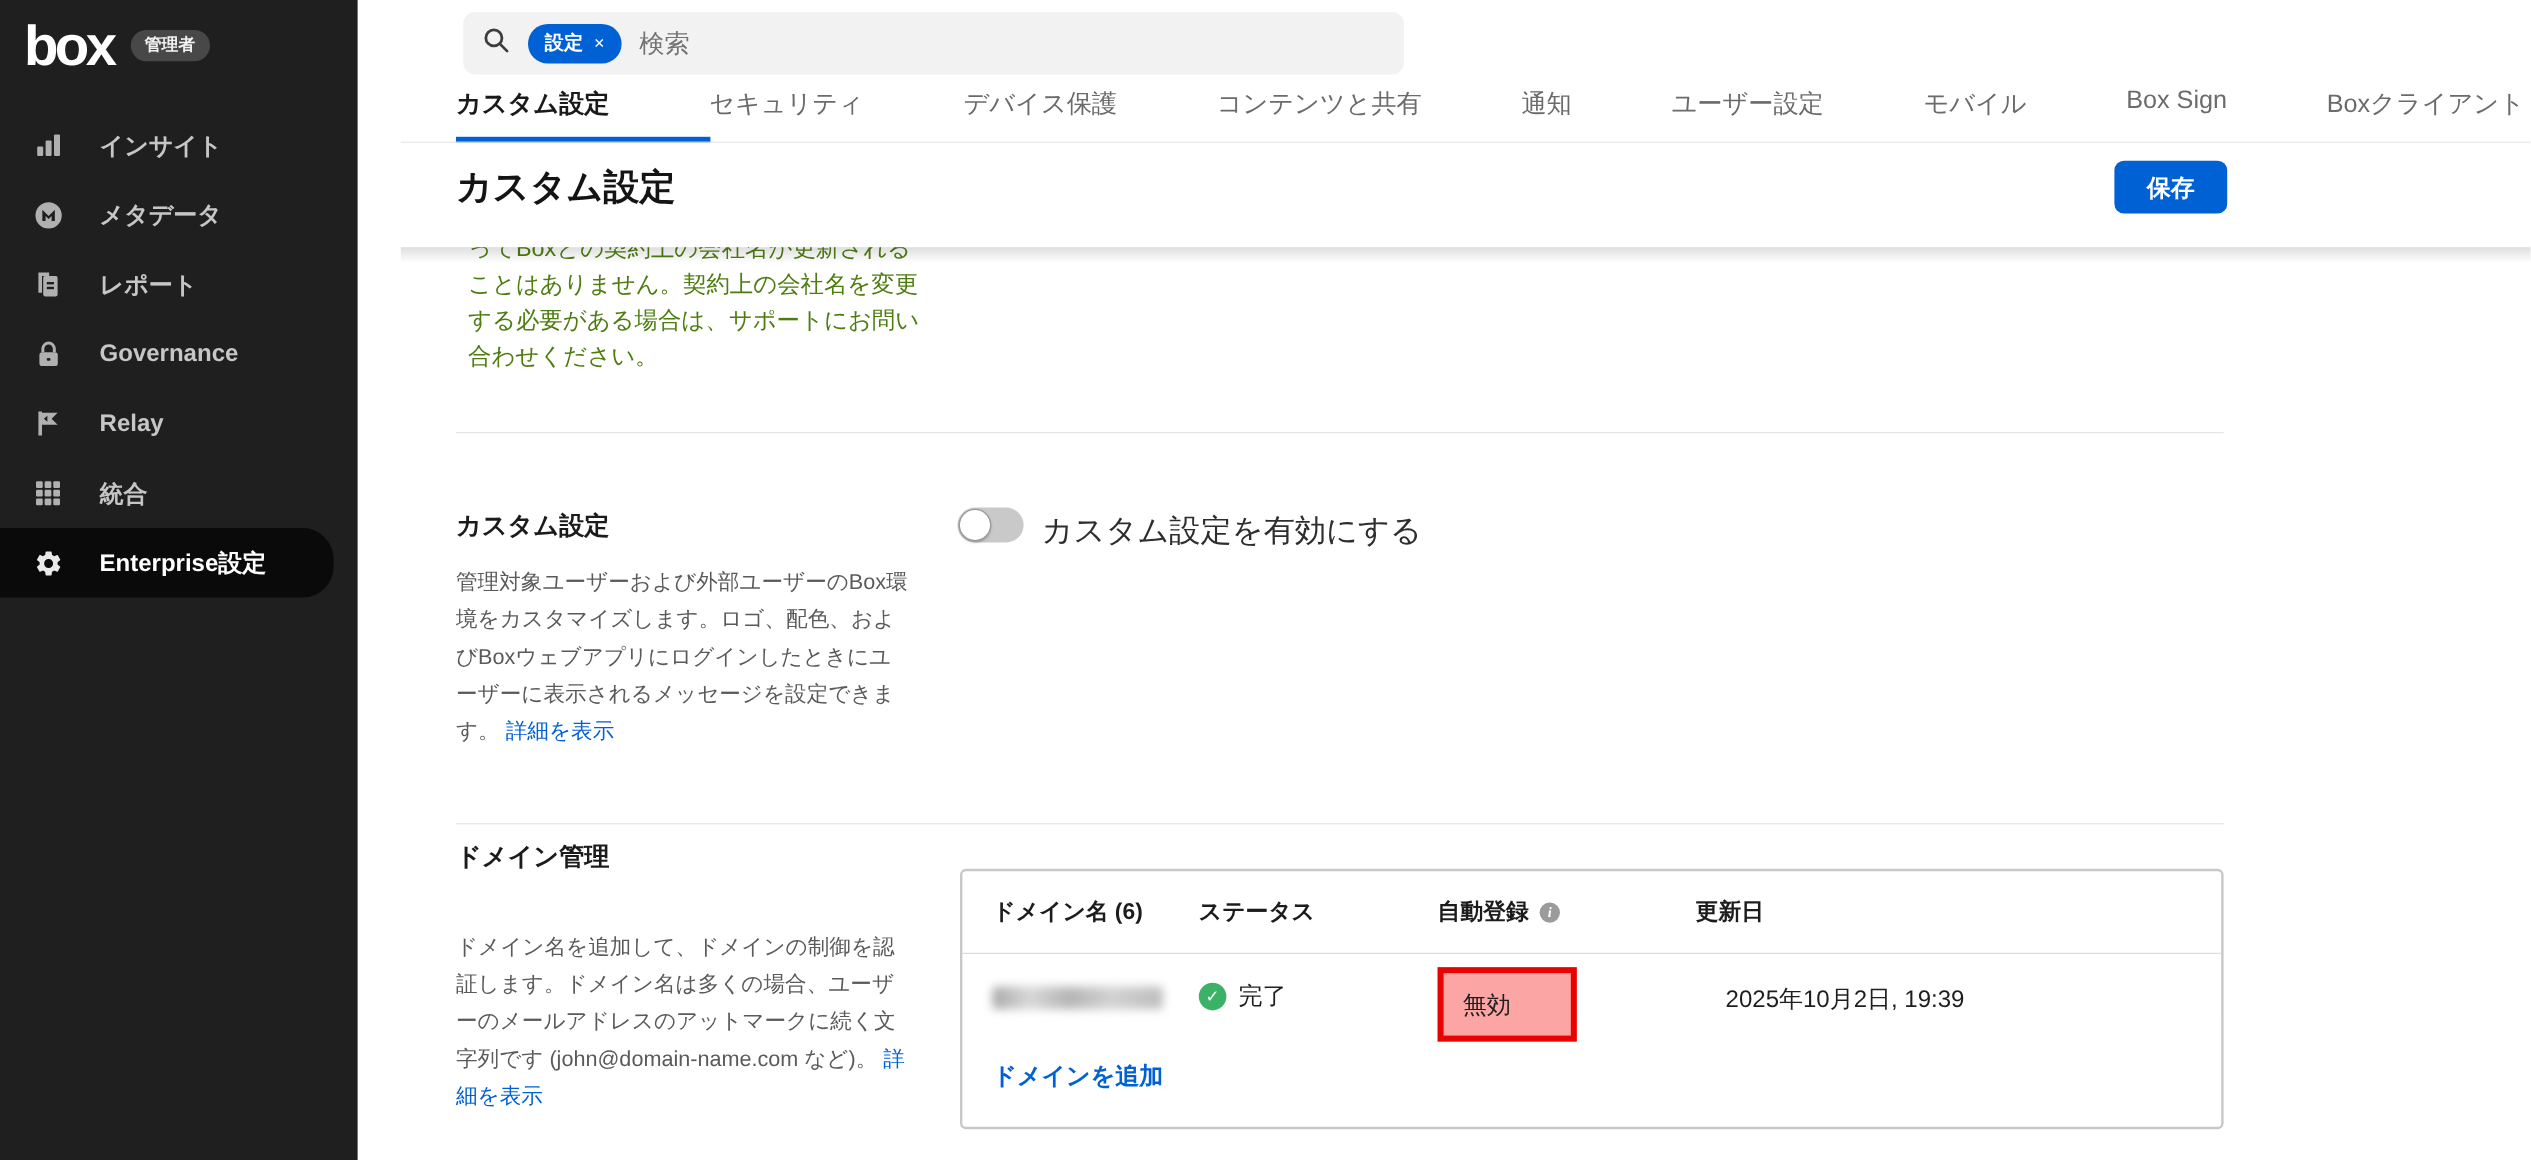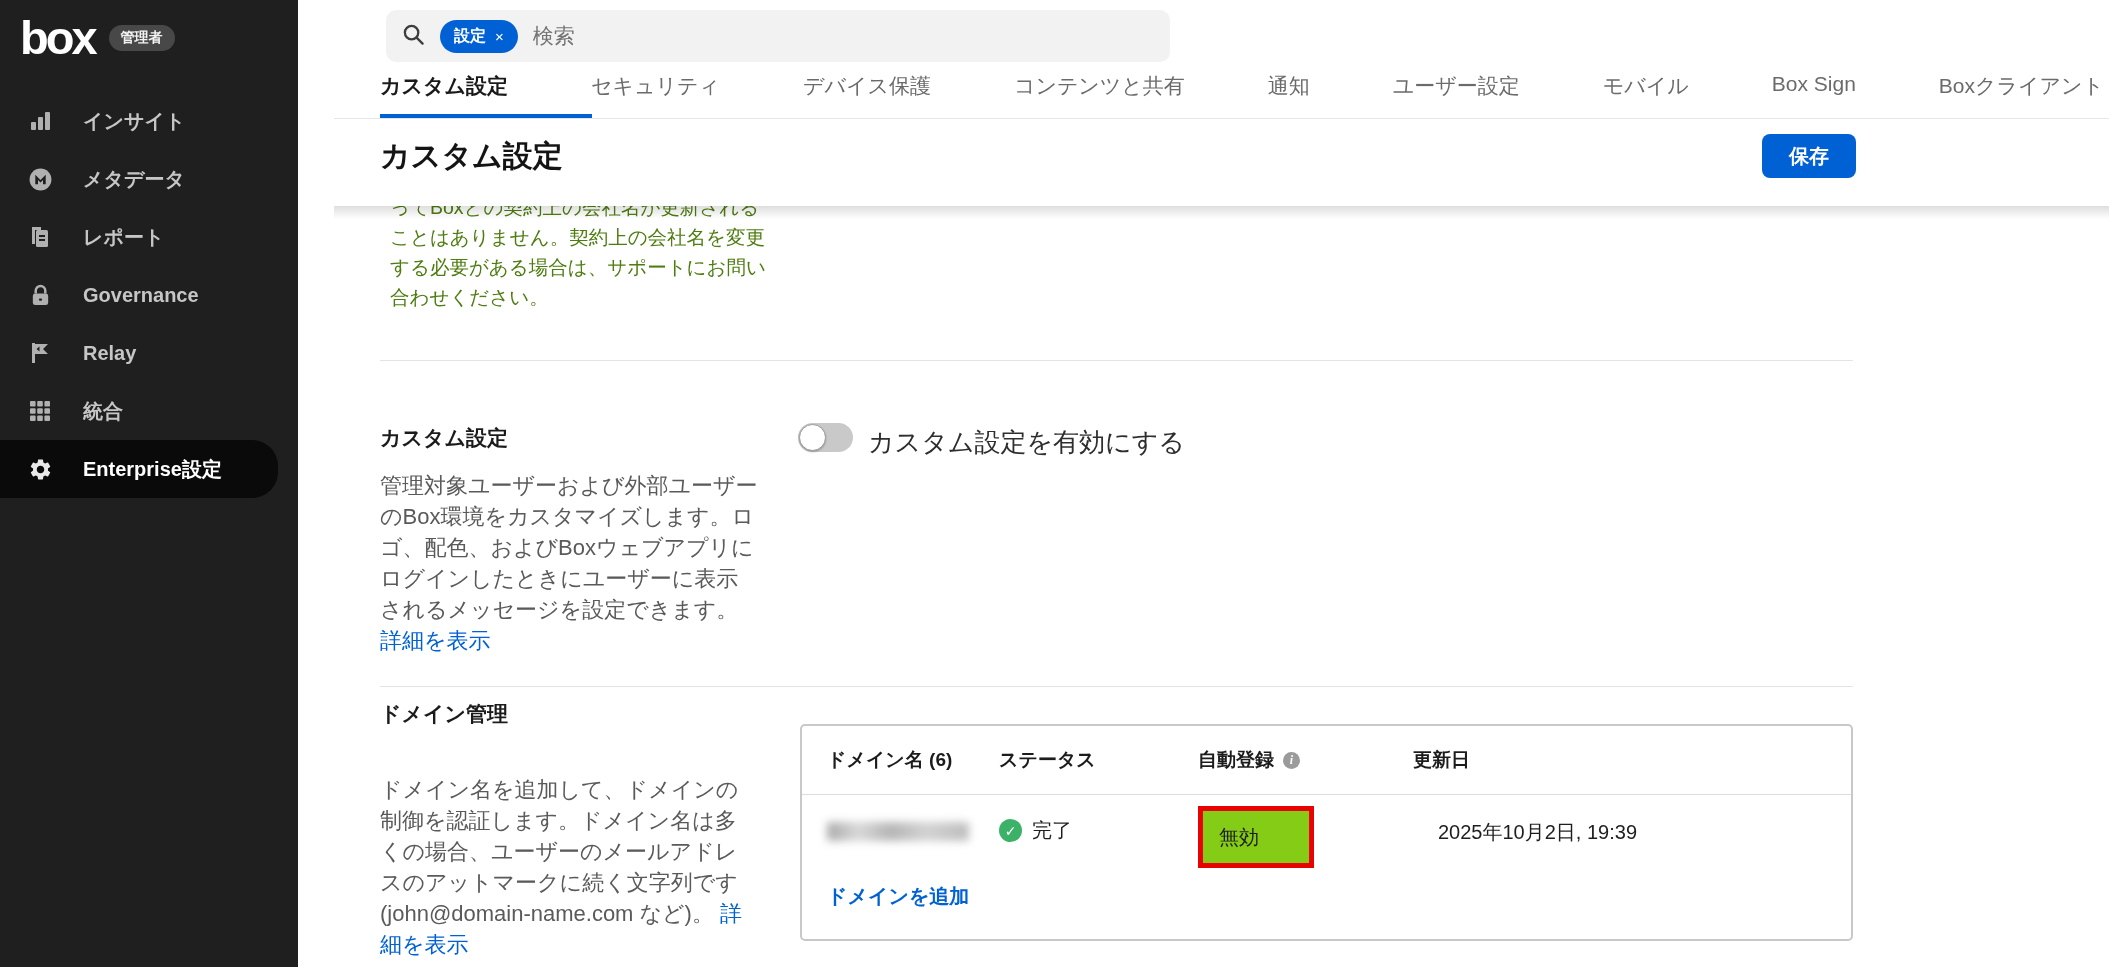--- a/index.html
+++ b/index.html
@@ -38,21 +38,21 @@
 
   .page-title { position:absolute; left:46px; top:136px; font-size:30px; font-weight:700; color:#141414; }
   .save-btn { position:absolute; left:1428px; top:134px; width:94px; height:44px; background:#0061d5; color:#fff;
     font-size:20px; font-weight:700; border:none; border-radius:8px; cursor:pointer; font-family:inherit; }
 
   
   .content { position:absolute; left:334px; top:0; width:1775px; height:967px; z-index:1; }
   .intro { position:absolute; left:56px; top:192px; font-size:19.5px; line-height:30px; color:#4d7c0f; white-space:nowrap; }
   .divider { position:absolute; left:46px; width:1473px; height:1px; background:#e4e4e4; }
   .sec-h { position:absolute; left:46px; font-size:21px; font-weight:700; color:#1b1b1b; }
-  .sec-p { position:absolute; left:46px; width:378px; font-size:22px; line-height:31px; color:#5a5a5a; }
+  .sec-p { position:absolute; left:46px; width:378px; font-size:18px; line-height:31px; color:#5a5a5a; }
   .link { color:#0061d5; cursor:pointer; }
 
   .toggle { position:absolute; left:464px; top:423px; width:55px; height:29px; background:#c9c9c9; border-radius:15px; cursor:pointer; }
   .toggle .knob { position:absolute; left:1px; top:1px; width:27px; height:27px; background:#fff; border:1px solid #9a9a9a;
     border-radius:50%; box-shadow:0 1px 2px rgba(0,0,0,0.25); }
   .toggle-label { position:absolute; left:534px; top:425px; font-size:26px; color:#2e2e2e; }
 
   
   .dtable { position:absolute; left:466px; top:724px; width:1053px; height:217px; background:#fff;
     border:2px solid #c8c8c8; border-radius:5px; }
@@ -65,21 +65,21 @@
   .info-ic { width:17px; height:17px; border-radius:50%; background:#9b9b9b; color:#fff; font-size:12px;
     font-weight:700; font-family:"Liberation Serif",serif; font-style:italic; display:flex; align-items:center; justify-content:center; }
   .dt-row { position:absolute; left:0; top:69px; right:0; height:86px; display:flex; align-items:flex-start; }
   .blur-chip { margin:27px 0 0 25px; width:142px; height:19px; border-radius:3px; filter:blur(4px);
     background:linear-gradient(90deg,#a9a9a9,#d8d8d8 22%,#b5b5b5 45%,#d2d2d2 70%,#bdbdbd); }
   .status-cell { position:absolute; left:197px; top:22px; width:199px; display:flex; align-items:center; gap:10px;
     font-size:20px; color:#1e1e1e; }
   .check-ic { width:23px; height:23px; border-radius:50%; background:#3cb268; color:#fff; display:flex;
     align-items:center; justify-content:center; font-size:14px; font-weight:700; }
   .anno-box { position:absolute; left:396px; top:11px; width:116px; height:62px; border:5px solid #e80202;
-    display:flex; align-items:center; padding-left:16px; font-size:20px; color:#1e1e1e; background:#84cc16; }
+    display:flex; align-items:center; padding-left:16px; font-size:20px; color:#1e1e1e; background:#fca5a5; }
   .date-cell { position:absolute; left:636px; top:24px; font-size:20px; color:#1e1e1e; }
   .add-link { position:absolute; left:25px; top:157px; font-size:20px; font-weight:700; color:#0061d5; cursor:pointer; }
 </style>
 </head>
 <body>
 
 <div class="screen">
 
   <div class="sidebar">
     <div class="logo-row">

